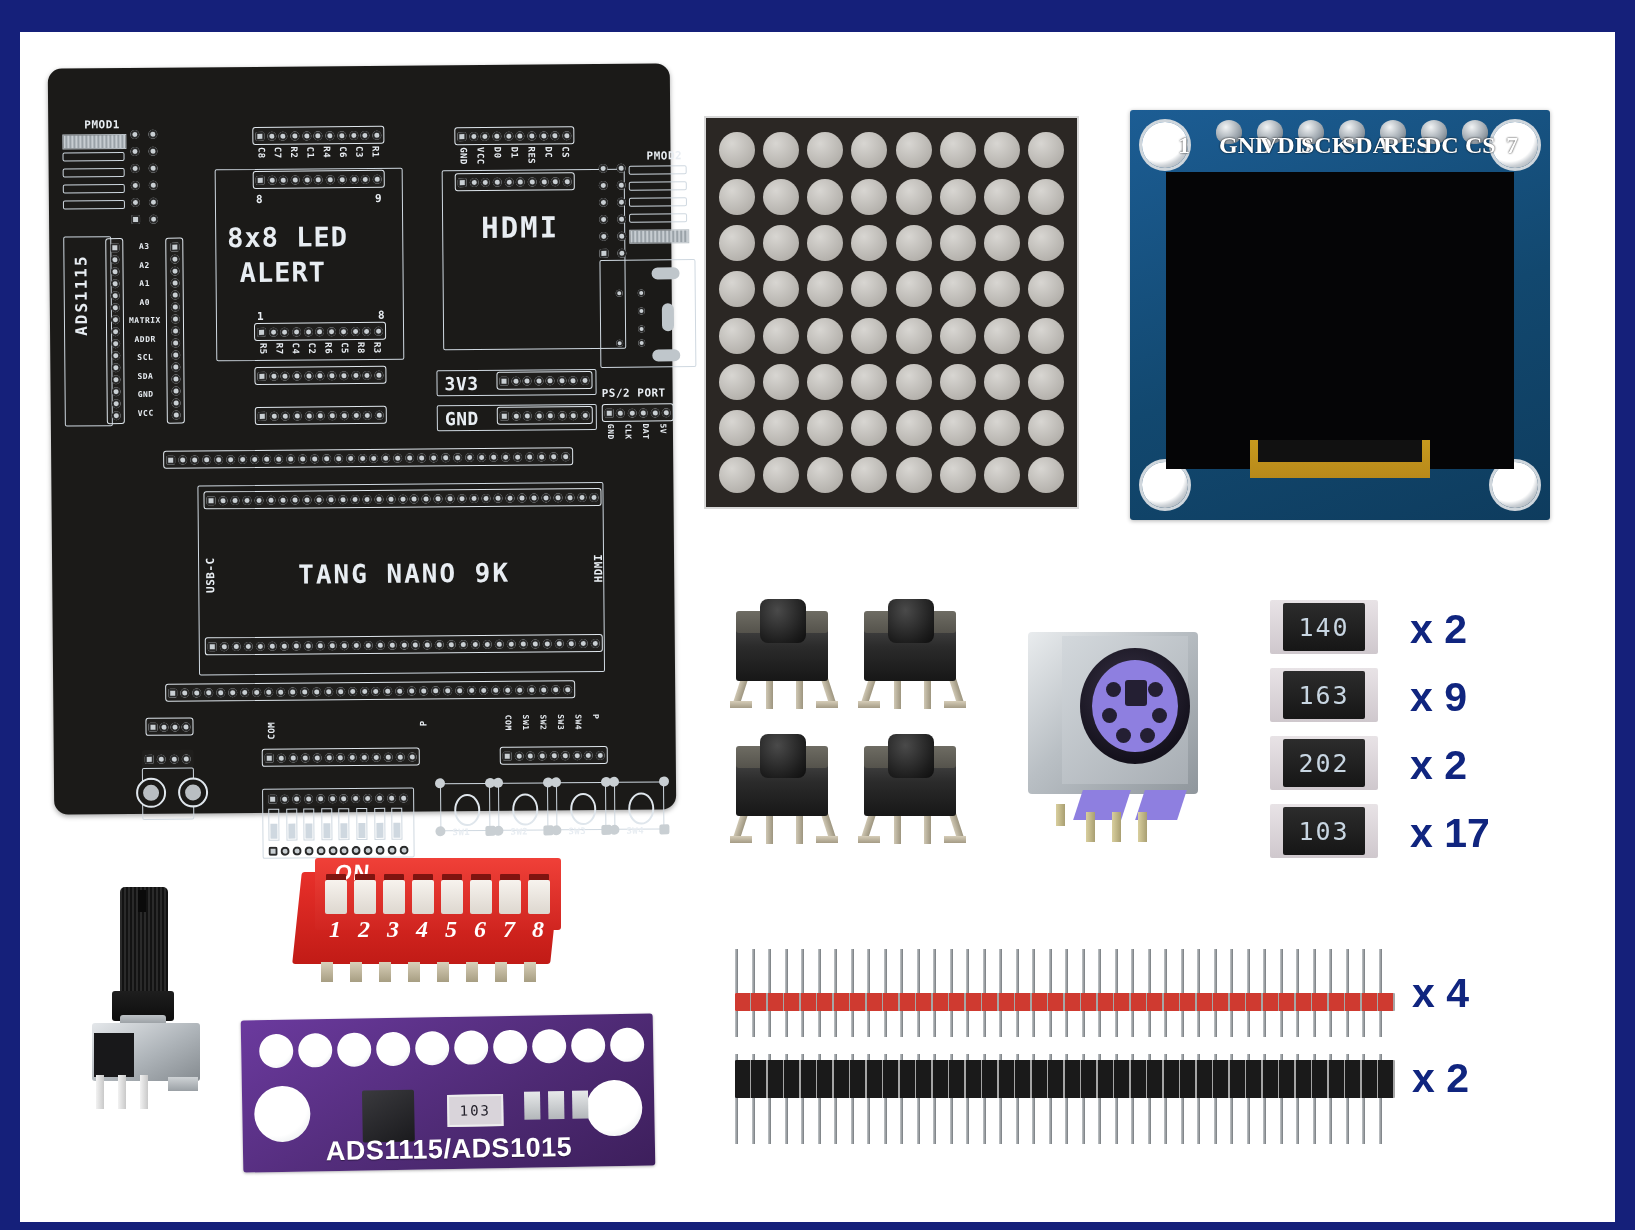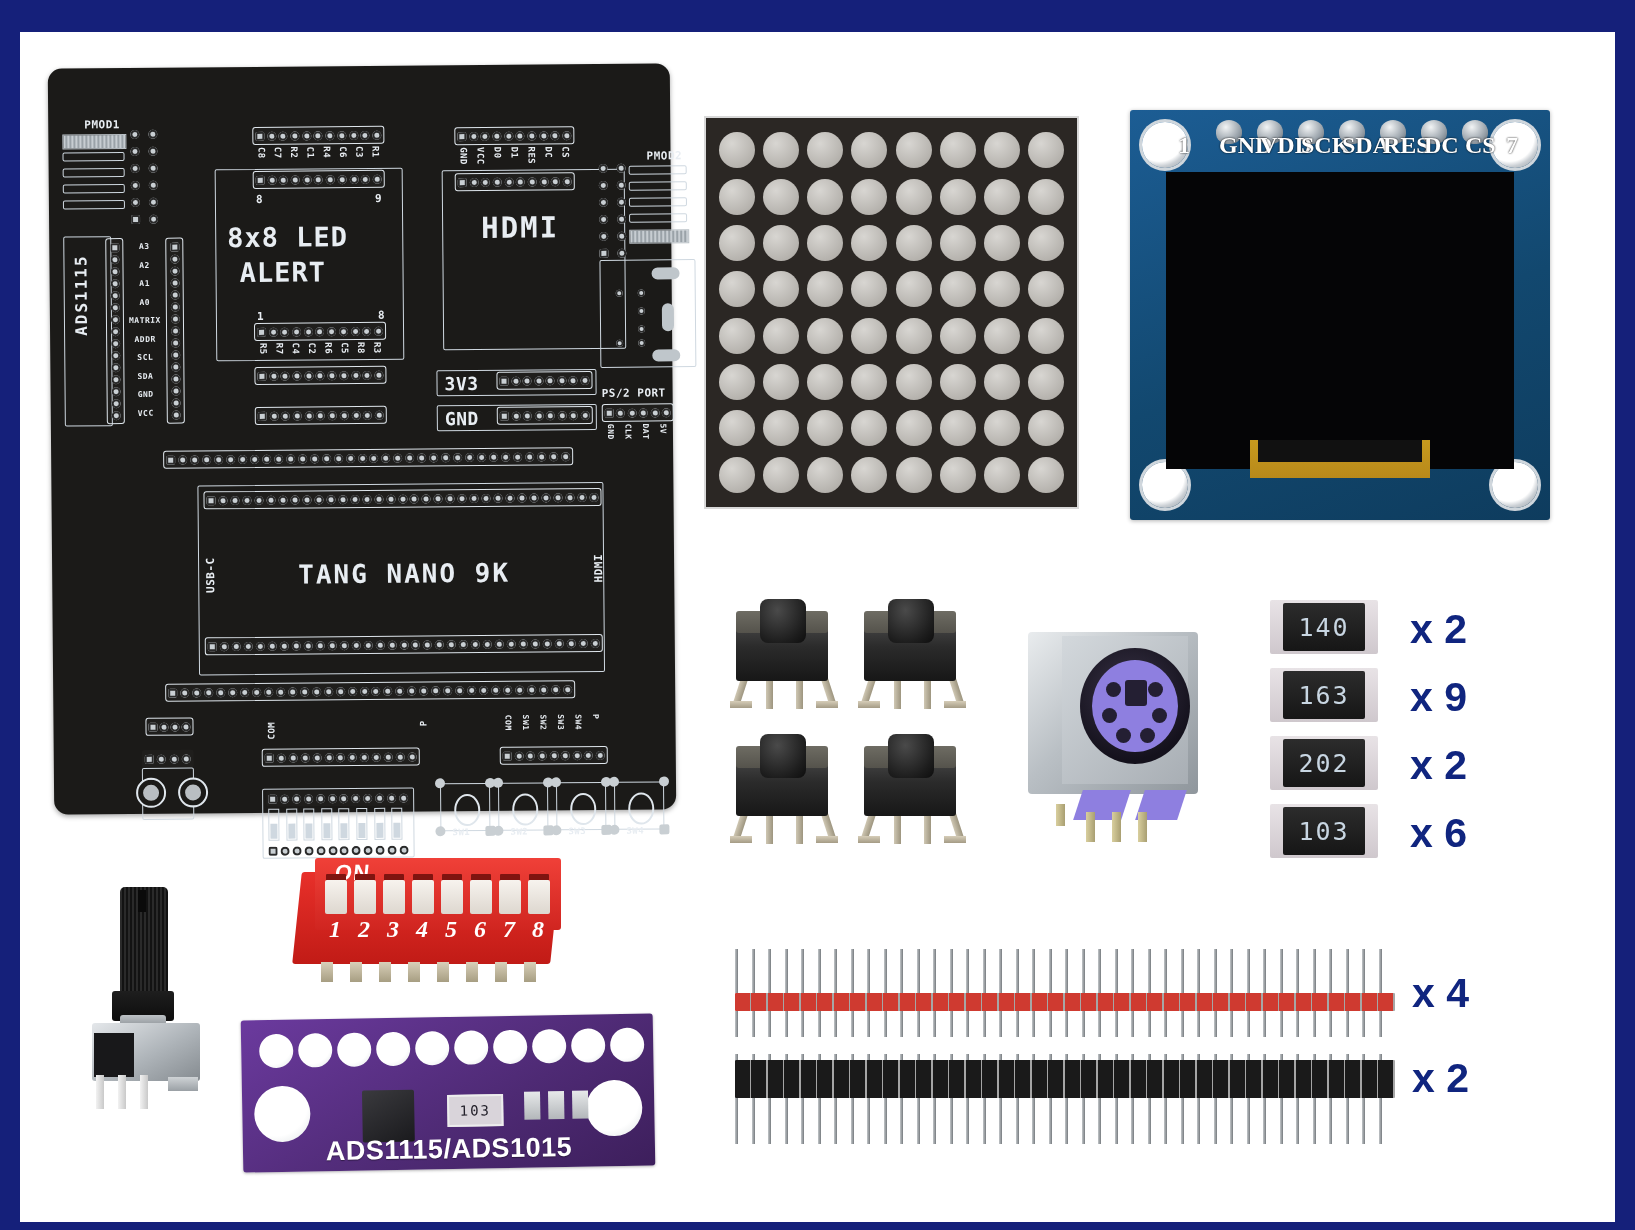--- a/index.html
+++ b/index.html
@@ -1095,21 +1095,21 @@
           <div class="cer"></div>
           <div class="blk"></div>
           <div class="code">202</div>
         </div>
         <div class="qty" style="top: 142px;">x 2</div>
         <div class="res" style="top: 204px;">
           <div class="cer"></div>
           <div class="blk"></div>
           <div class="code">103</div>
         </div>
-        <div class="qty" style="top: 210px;">x 6</div>
+        <div class="qty" style="top: 210px;">x 17</div>
       </div>
 
   <div id="hdr-red" class="header-strip" style="left:715px;top:915px;width:660px;height:90px;">
         <div style="position: absolute; left: 0px; top: 2px; width: 3px; height: 44px; background: linear-gradient(90deg, rgb(194, 198, 201), rgb(118, 123, 127));"></div>
         <div style="position: absolute; left: 0px; top: 64px; width: 3px; height: 26px; background: linear-gradient(90deg, rgb(194, 198, 201), rgb(118, 123, 127));"></div>
         <div style="position: absolute; left: 16.5px; top: 2px; width: 3px; height: 44px; background: linear-gradient(90deg, rgb(194, 198, 201), rgb(118, 123, 127));"></div>
         <div style="position: absolute; left: 16.5px; top: 64px; width: 3px; height: 26px; background: linear-gradient(90deg, rgb(194, 198, 201), rgb(118, 123, 127));"></div>
         <div style="position: absolute; left: 33px; top: 2px; width: 3px; height: 44px; background: linear-gradient(90deg, rgb(194, 198, 201), rgb(118, 123, 127));"></div>
         <div style="position: absolute; left: 33px; top: 64px; width: 3px; height: 26px; background: linear-gradient(90deg, rgb(194, 198, 201), rgb(118, 123, 127));"></div>
         <div style="position: absolute; left: 49.5px; top: 2px; width: 3px; height: 44px; background: linear-gradient(90deg, rgb(194, 198, 201), rgb(118, 123, 127));"></div>

